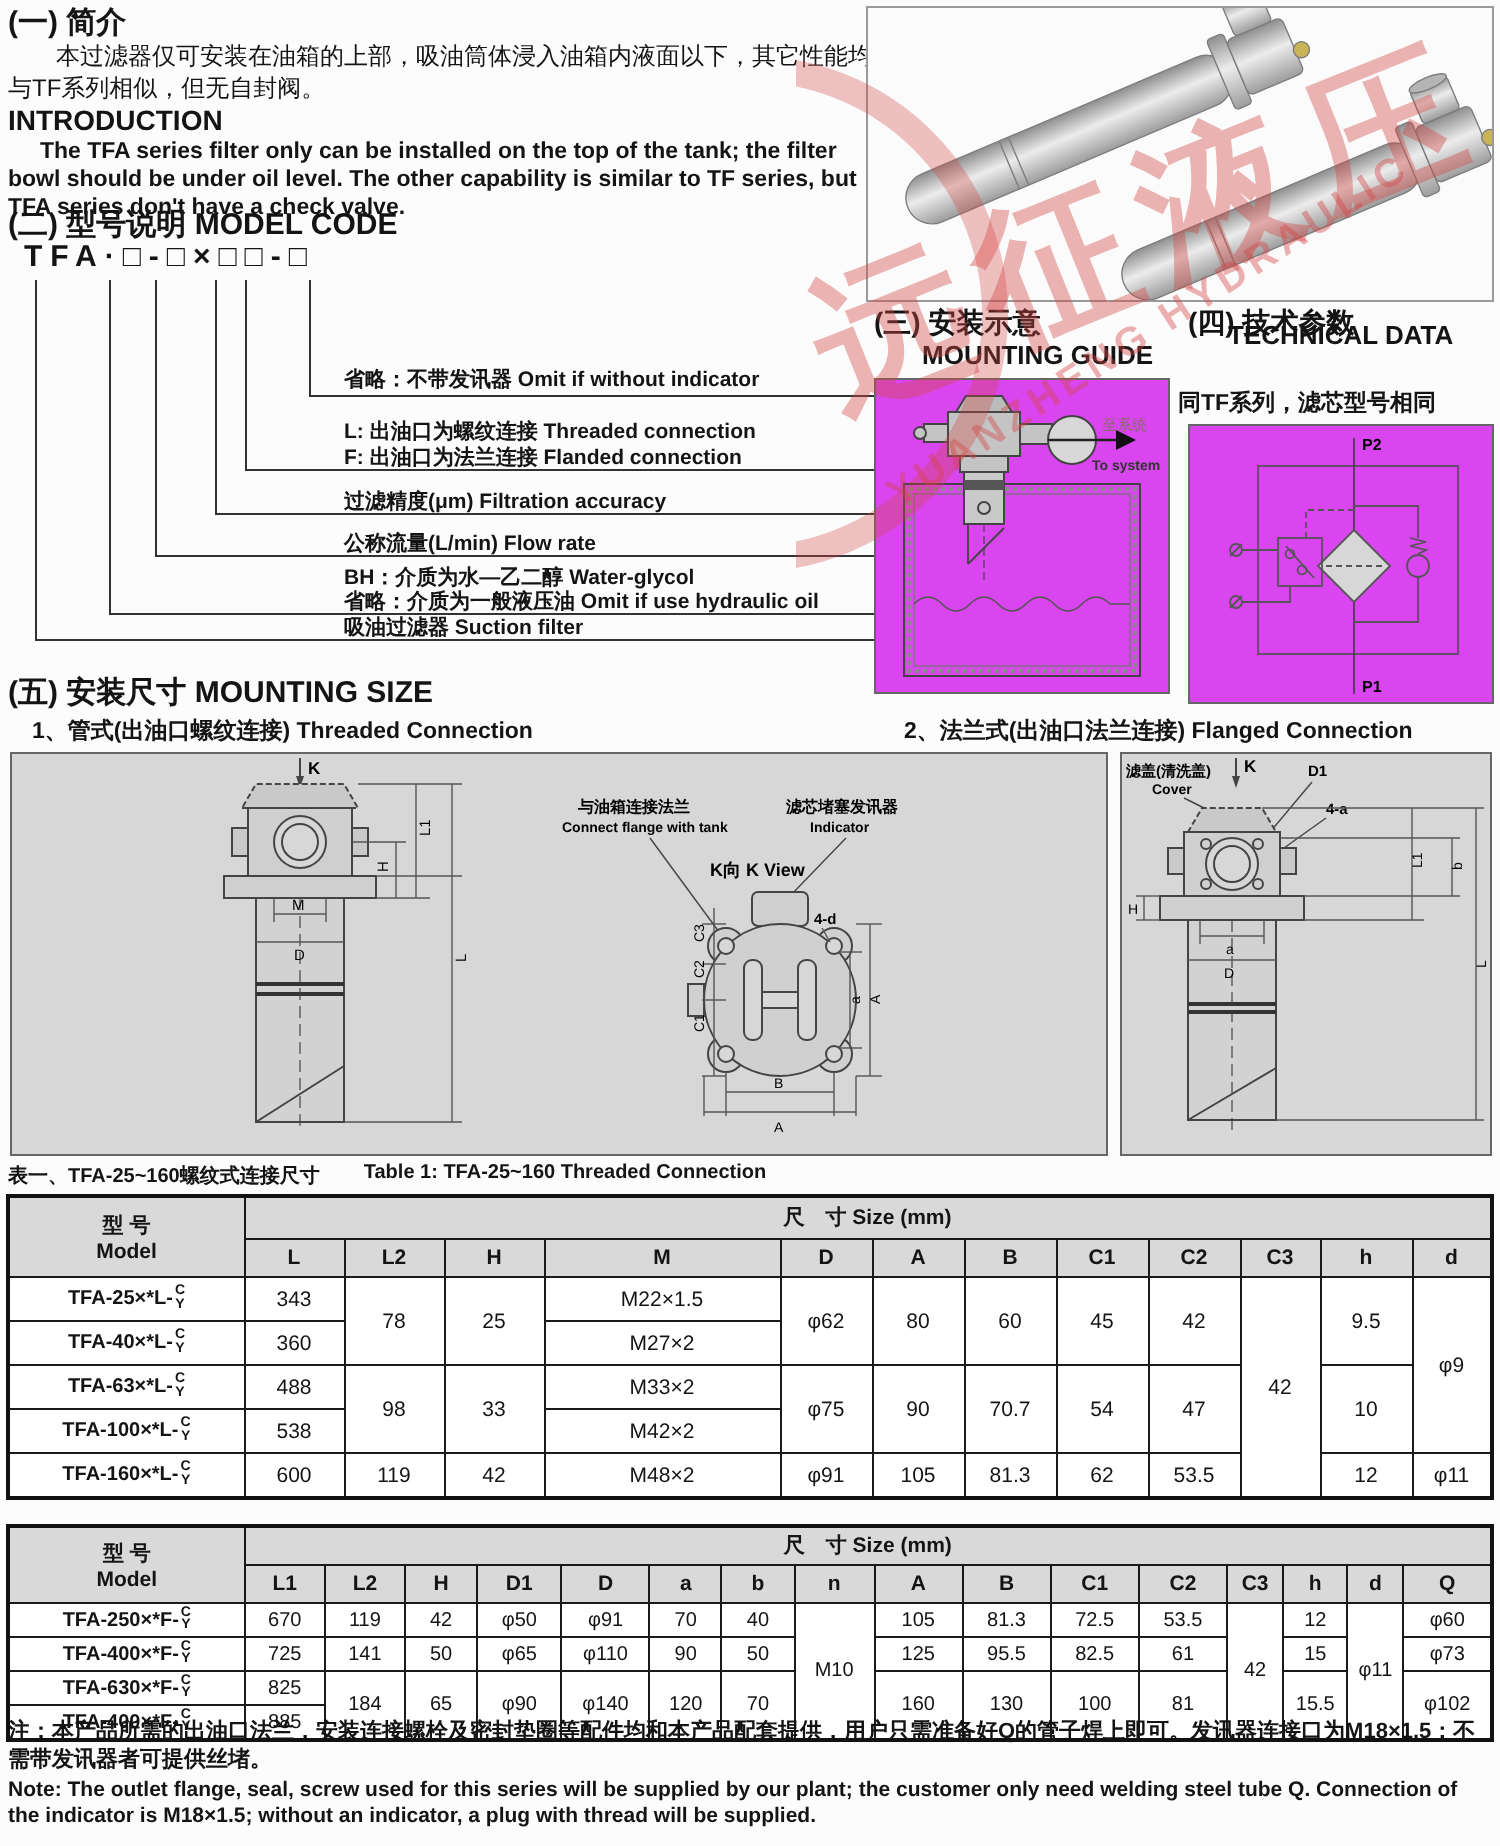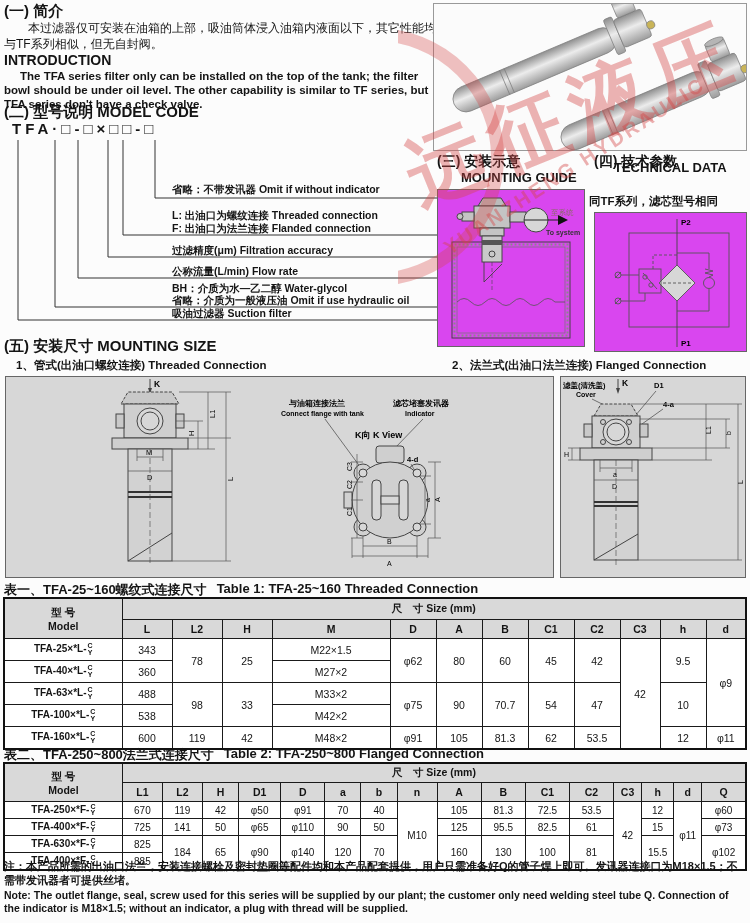--- a/index.html
+++ b/index.html
@@ -12,21 +12,21 @@
   .panel{position:absolute;background:#d946ef;border:1px solid #666;box-sizing:border-box}
   .dim-table{position:absolute;border-collapse:collapse;table-layout:fixed;background:#fff;
              font-size:10.5px;text-align:center;border:2px solid #111}
   .dim-table th,.dim-table td{border:1px solid #1a1a1a;padding:0;white-space:nowrap;overflow:hidden}
   .dim-table th{background:#d9d9d9;font-weight:700;height:18px;font-size:10.5px}
   .dim-table td{height:21px}
   .t2 td{height:16px;font-size:10px}
   .model-cell{font-weight:600;font-size:10px}
   .stk{display:inline-flex;flex-direction:column;vertical-align:middle;font-size:7px;
        line-height:6.5px;font-weight:700;margin-left:1px}
-  .ttl{position:absolute;display:flex;gap:10px;font-size:13px;font-weight:700;white-space:nowrap}
+  .ttl{position:absolute;display:flex;gap:22px;font-size:10px;font-weight:700;white-space:nowrap}
   .note{position:absolute;font-weight:700;line-height:13.5px}
   .wm{position:absolute;left:398px;top:0;width:352px;height:332px;overflow:hidden;
       pointer-events:none;z-index:6}
   .wm-cn{position:absolute;left:12px;top:128px;font-size:78px;font-weight:700;letter-spacing:10px;
          color:rgba(213,70,70,0.40);white-space:nowrap;transform:rotate(-22deg);transform-origin:left center}
   .wm-en{position:absolute;left:48px;top:238px;font-size:20px;font-weight:700;letter-spacing:3px;
          color:rgba(213,70,70,0.42);white-space:nowrap;transform:rotate(-33deg);transform-origin:left center}
   .wm-circle{position:absolute;left:-152px;top:28px;width:232px;height:232px;border-radius:50%;
          border:13px solid rgba(213,70,70,0.33)}
   svg text{font-family:"Liberation Sans","DejaVu Sans",sans-serif}
@@ -420,24 +420,20 @@
       <td>105</td>
       <td>81.3</td>
       <td>62</td>
       <td>53.5</td>
       <td>12</td>
       <td>φ11</td>
     </tr>
   </tbody>
     </table>
 
-  <div class="ttl" style="left:4px;top:746px">
-    <span>表二、TFA-250~800法兰式连接尺寸</span>
-    <span>Table 2: TFA-250~800 Flanged Connection</span>
-  </div>
   <table class="dim-table t2" style="left:3px;top:762px;width:744px">
     <colgroup>
       <col style="width:118px">
         <col style="width:40px">
         <col style="width:40px">
         <col style="width:36px">
       <col style="width:42px">
         <col style="width:44px">
         <col style="width:36px">
         <col style="width:36px">

